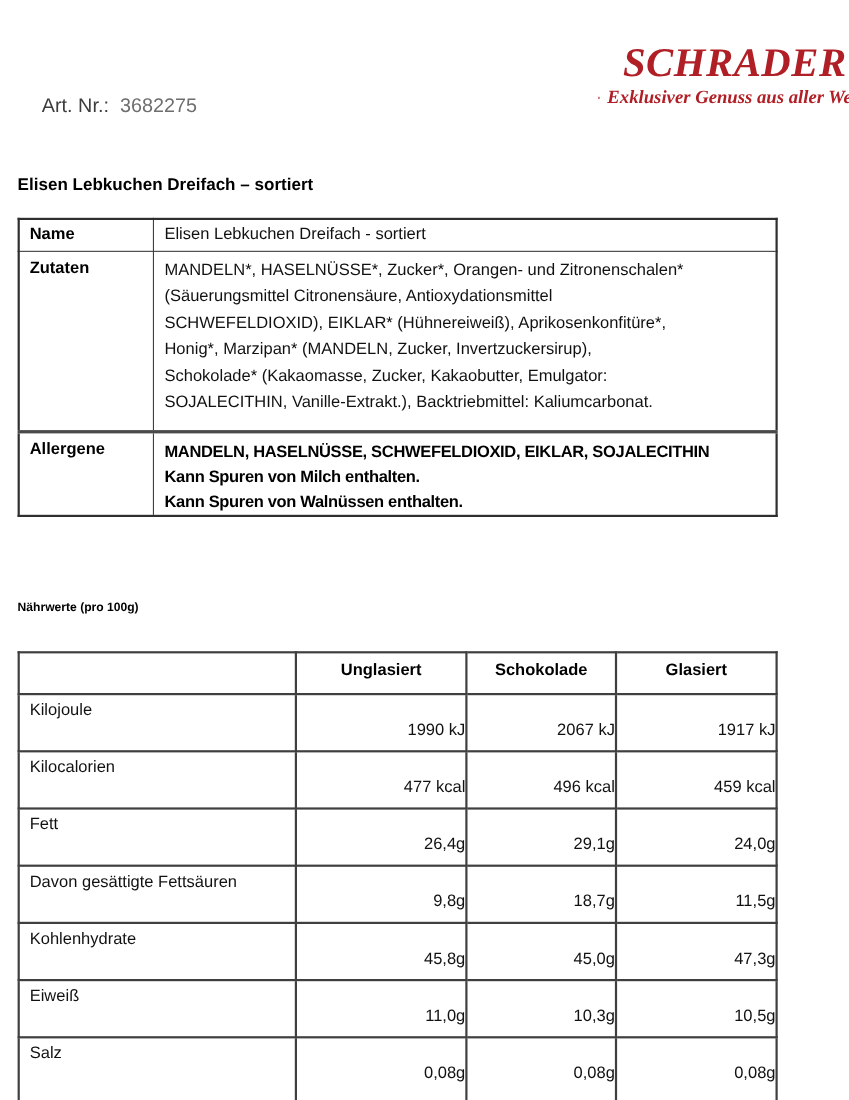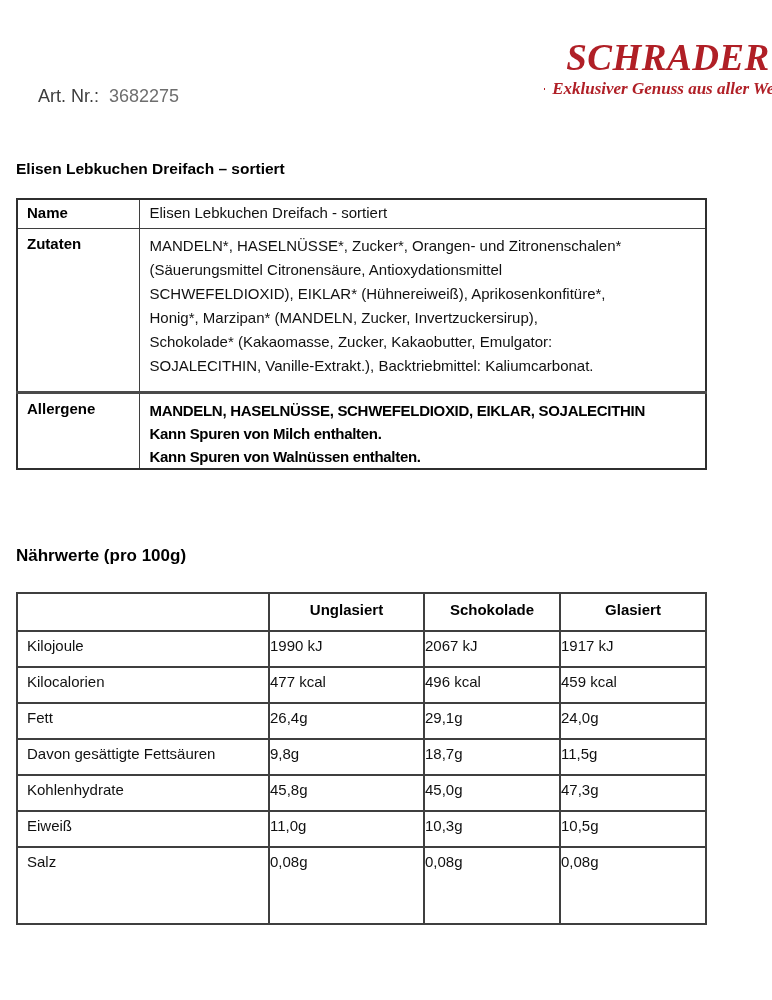--- a/index.html
+++ b/index.html
@@ -36,21 +36,21 @@
   .art-label { color: #3d3d3d; margin-left: 22px; }
   .art-number { color: #6e6e6e; margin-left: 5px; }
 
   
   .product-title {
     position: absolute; top: 160px; left: 16px;
     font-size: 15.5px; font-weight: 700; color: #000;
   }
   .nutrition-heading {
     position: absolute; top: 546px; left: 16px;
-    font-size: 17px; font-weight: 700; color: #000;
+    font-size: 11px; font-weight: 700; color: #000;
   }
 
   
   table { border-collapse: collapse; table-layout: fixed; }
   td, th { vertical-align: top; font-size: 15px; color: #111; }
 
   
   .info-table { position: absolute; top: 198px; left: 16px; width: 689px; border: 2px solid #2f2f2f; }
   .info-table td { border: 1.5px solid #3f3f3f; }
   .info-table .row-name    { height: 29px; }
@@ -65,24 +65,24 @@
   .info-table .row-allergene .cell-value {
     font-weight: 700; color: #000; line-height: 23px; padding-top: 5px; letter-spacing: -0.3px;
   }
 
   
   .nutrition-table { position: absolute; top: 592px; left: 16px; width: 689px; border: 2px solid #2f2f2f; }
   .nutrition-table td, .nutrition-table th { border: 2px solid #3f3f3f; }
   .nutrition-table th {
     font-weight: 700; text-align: center; padding-top: 7px; color: #000; height: 38px; border-radius: 14px;
   }
-  .nutrition-table .data-row { height: 36px; border-radius: 11px; }
+  .nutrition-table .data-row { height: 52px; border-radius: 11px; }
   .nutrition-table .data-row-last { height: 77px; }
   .nutrition-table .nt-label { text-align: left; padding: 5px 6px 0 9px; }
-  .nutrition-table .nt-value { text-align: left; padding-top: 5px; }
+  .nutrition-table .nt-value { text-align: right; padding-top: 23px; }
 </style>
 </head>
 <body>
 
 <div class="page">
 
   <div class="logo">
     <div class="brand">SCHRADER</div>
     <div class="tagline-row">
       <span class="rule"></span>

